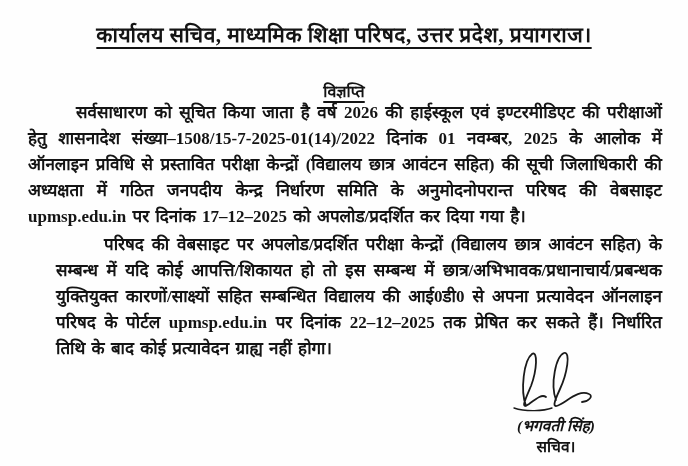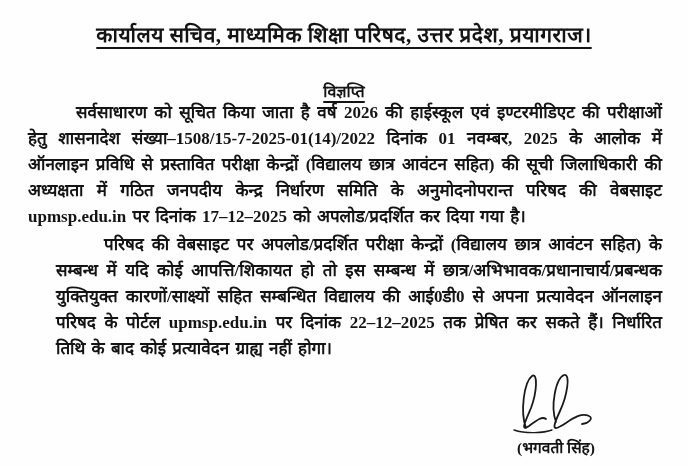--- a/index.html
+++ b/index.html
@@ -70,20 +70,21 @@
       text-align: center;
       font-weight: bold;
     }
     .signature-scribble {
       display: block;
       margin: 0 auto 2px auto;
     }
     .signatory-name {
       font-size: 15.5px;
       line-height: 20px;
+      font-style: italic;
     }
     .signatory-designation {
       font-size: 15.5px;
       line-height: 22px;
     }
   </style>
 </head>
 <body>
 
 <div class="page">
@@ -104,15 +105,16 @@
     <p>परिषद की वेबसाइट पर अपलोड/प्रदर्शित परीक्षा केन्द्रों (विद्यालय छात्र आवंटन सहित) के सम्बन्ध में यदि कोई आपत्ति/शिकायत हो तो इस सम्बन्ध में छात्र/अभिभावक/प्रधानाचार्य/प्रबन्धक युक्तियुक्त कारणों/साक्ष्यों सहित सम्बन्धित विद्यालय की आई0डी0 से अपना प्रत्यावेदन ऑनलाइन परिषद के पोर्टल upmsp.edu.in पर दिनांक 22–12–2025 तक प्रेषित कर सकते हैं। निर्धारित तिथि के बाद कोई प्रत्यावेदन ग्राह्य नहीं होगा।</p>
   </div>
 
   <div class="signature-block">
     <svg class="signature-scribble" width="120" height="66" viewBox="0 0 120 66" aria-hidden="true">
       <path d="M30 58 C 24 42, 28 12, 36 6 C 42 2, 41 22, 35 38 C 29 52, 24 62, 33 56 C 41 50, 46 46, 50 49" stroke="#1a1a1a" fill="none" stroke-width="1.8" stroke-linecap="round"></path>
       <path d="M60 52 C 54 36, 60 8, 68 5 C 75 3, 71 26, 64 41 C 58 54, 55 62, 65 56 C 75 50, 84 42, 93 46 C 98 48, 92 54, 86 54" stroke="#1a1a1a" fill="none" stroke-width="1.8" stroke-linecap="round"></path>
       <path d="M18 60 C 30 64, 48 63, 56 60" stroke="#1a1a1a" fill="none" stroke-width="1.4" stroke-linecap="round"></path>
     </svg>
     <div class="signatory-name">(भगवती सिंह)</div>
+    <div class="signatory-designation">सचिव।</div>
   </div>
 
 </div>
 
 </body></html>

